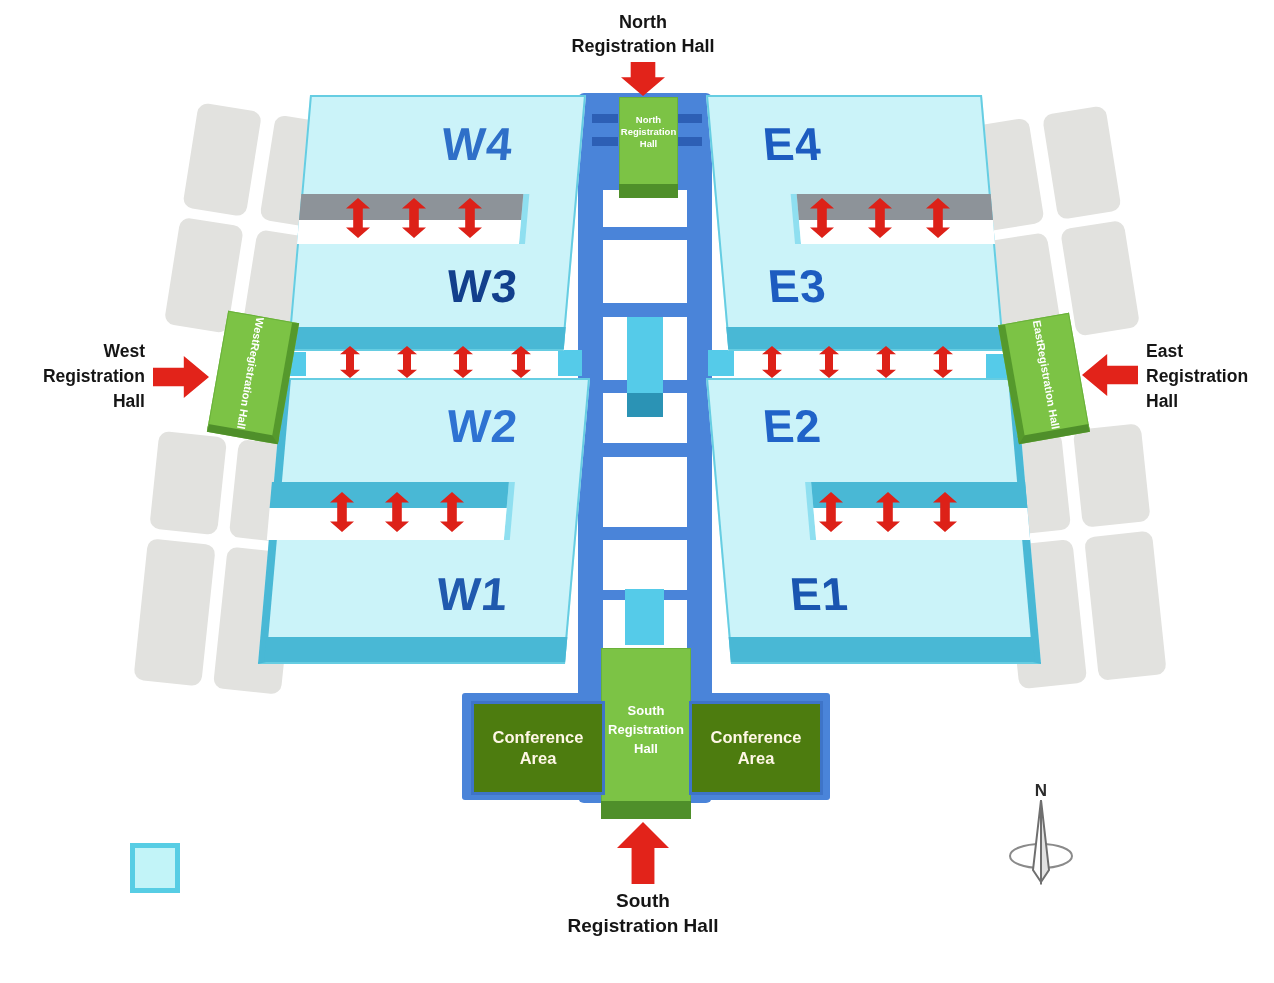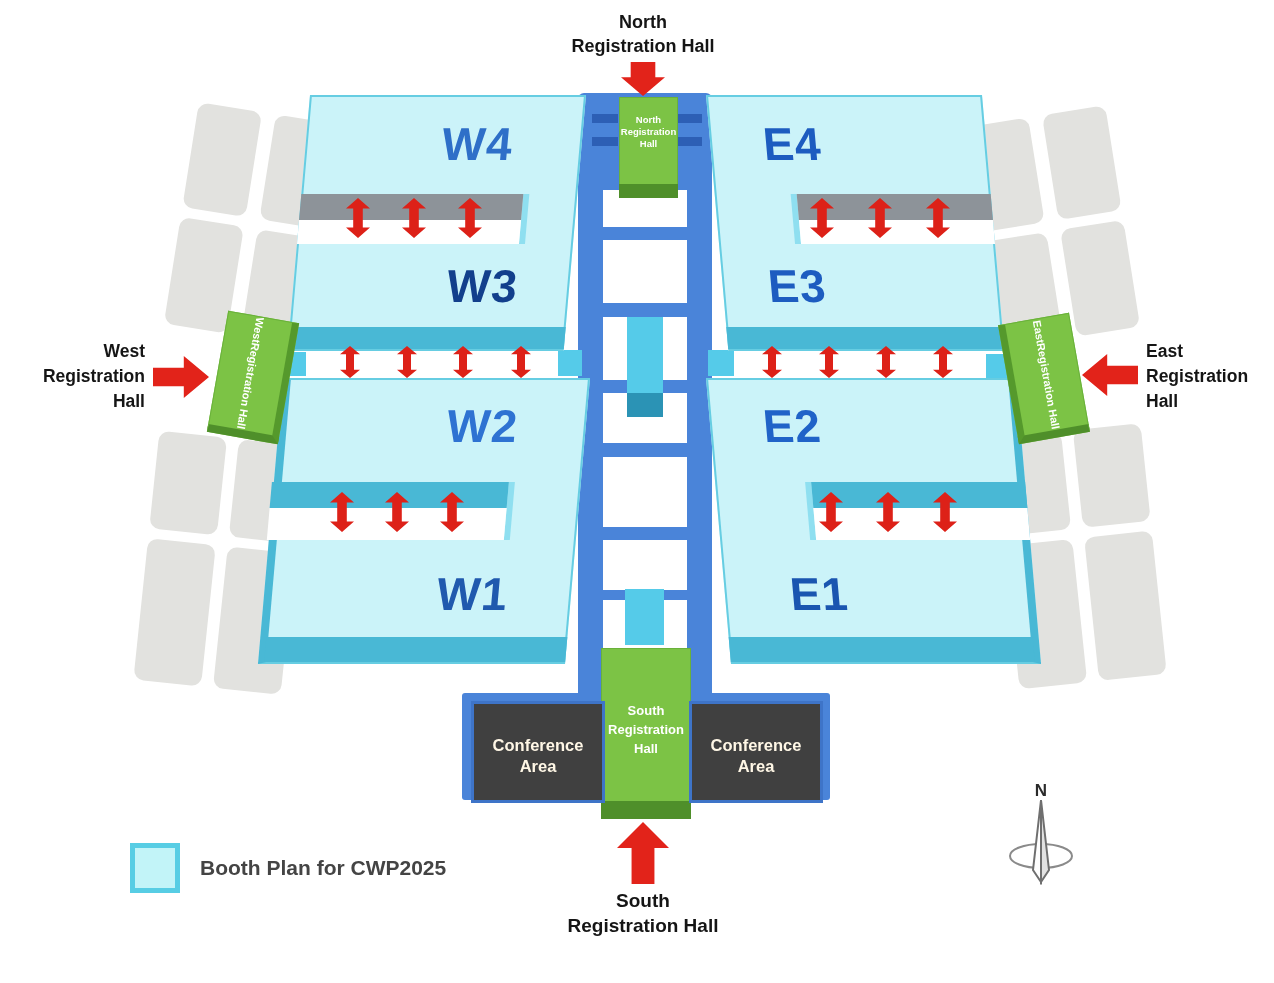--- a/index.html
+++ b/index.html
@@ -25,23 +25,23 @@
   .bridge{position:absolute;background:#55cbe9;z-index:5;}
   
   .greenbox{position:absolute;background:#7cc345;border:1px solid #69b13a;z-index:6;
             color:#ffffff;font-weight:bold;text-align:center;}
   .greenstrip{position:absolute;left:-1px;right:-1px;background:#4f8f2a;}
   .vtext{writing-mode:vertical-rl;height:100%;width:100%;display:flex;align-items:center;justify-content:center;}
   .vtext span{display:block;line-height:14px;}
   
   .platform{position:absolute;left:462px;top:693px;width:368px;height:107px;
             background:#4a84d9;border-radius:3px;z-index:5;}
-  .confbox{position:absolute;top:701px;width:128px;height:88px;background:#404040;
+  .confbox{position:absolute;top:701px;width:128px;height:88px;background:#4d7c0f;
            border:3px solid #3e74c8;z-index:6;color:#fff7e6;font-weight:bold;
-           font-size:16.5px;line-height:21px;text-align:center;padding-top:8px;
+           font-size:16.5px;line-height:21px;text-align:center;padding-top:0;
            display:flex;align-items:center;justify-content:center;}
   
   .redarrow{position:absolute;background:#e2231a;z-index:7;}
   .arrow-down{clip-path:polygon(22% 0,78% 0,78% 45%,100% 45%,50% 100%,0 45%,22% 45%);}
   .arrow-up{clip-path:polygon(50% 0,100% 42%,72% 42%,72% 100%,28% 100%,28% 42%,0 42%);}
   .arrow-right{clip-path:polygon(0 28%,55% 28%,55% 0,100% 50%,55% 100%,55% 72%,0 72%);}
   .arrow-left{clip-path:polygon(100% 28%,45% 28%,45% 0,0 50%,45% 100%,45% 72%,100% 72%);}
   .updown{position:absolute;width:24px;height:40px;background:#dd2118;z-index:7;
           clip-path:polygon(50% 0,100% 26%,70% 26%,70% 74%,100% 74%,50% 100%,0 74%,30% 74%,30% 26%,0 26%);}
   .updown.sm{width:20px;height:32px;}
@@ -226,21 +226,20 @@
     <span>Registration</span>
     <span>Hall</span>
   </div>
   <div class="dirlabel" style="left:1146px;top:339px;width:130px;text-align:left;font-size:17.5px;line-height:25px;">
     <span>East</span>
     <span>Registration</span>
     <span>Hall</span>
   </div>
 
   <div class="legend-swatch"></div>
-  <div class="legend-label">Booth Plan for CWP2025</div>
 
   <svg class="abs" style="left:998px;top:782px;z-index:8;" width="86" height="106" viewBox="0 0 86 106">
     <ellipse cx="43" cy="74" rx="31" ry="12" fill="none" stroke="#8a8a8a" stroke-width="2"></ellipse>
     <polygon points="43,18 35,88 43,100" fill="#ffffff" stroke="#6f6f6f" stroke-width="2"></polygon>
     <polygon points="43,18 51,88 43,100" fill="#e2e2e2" stroke="#6f6f6f" stroke-width="2"></polygon>
     <text x="43" y="14" text-anchor="middle" font-size="17" font-weight="bold" fill="#2b2b2b" font-family="Liberation Sans, sans-serif">N</text>
   </svg>
 
 </div>
 

